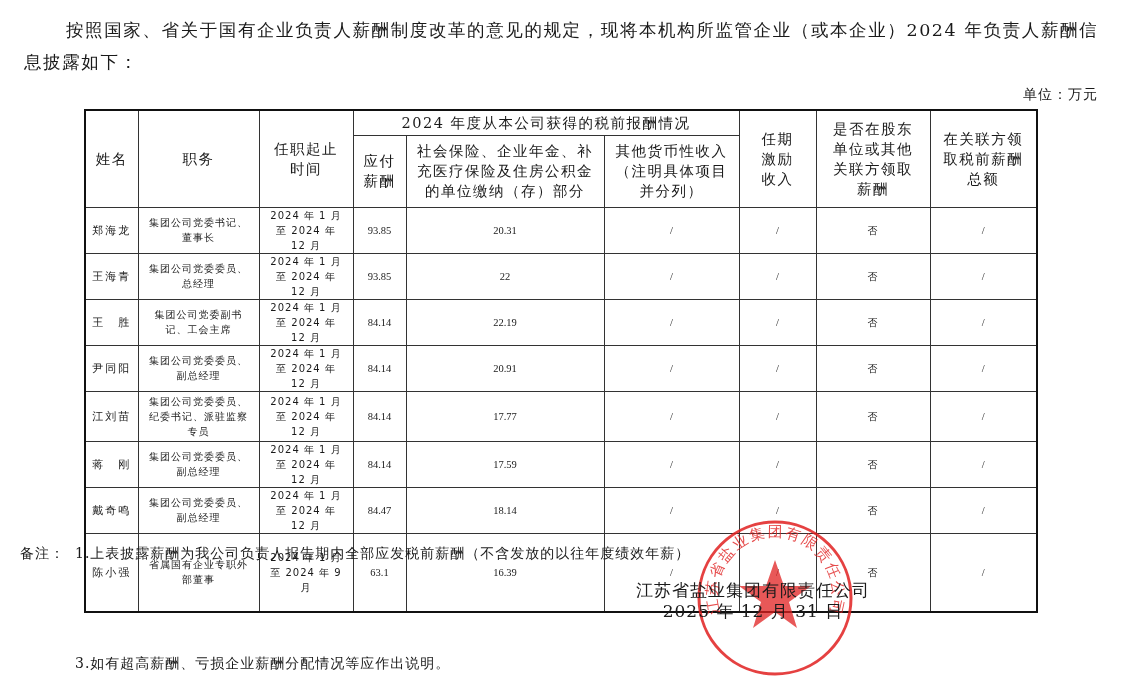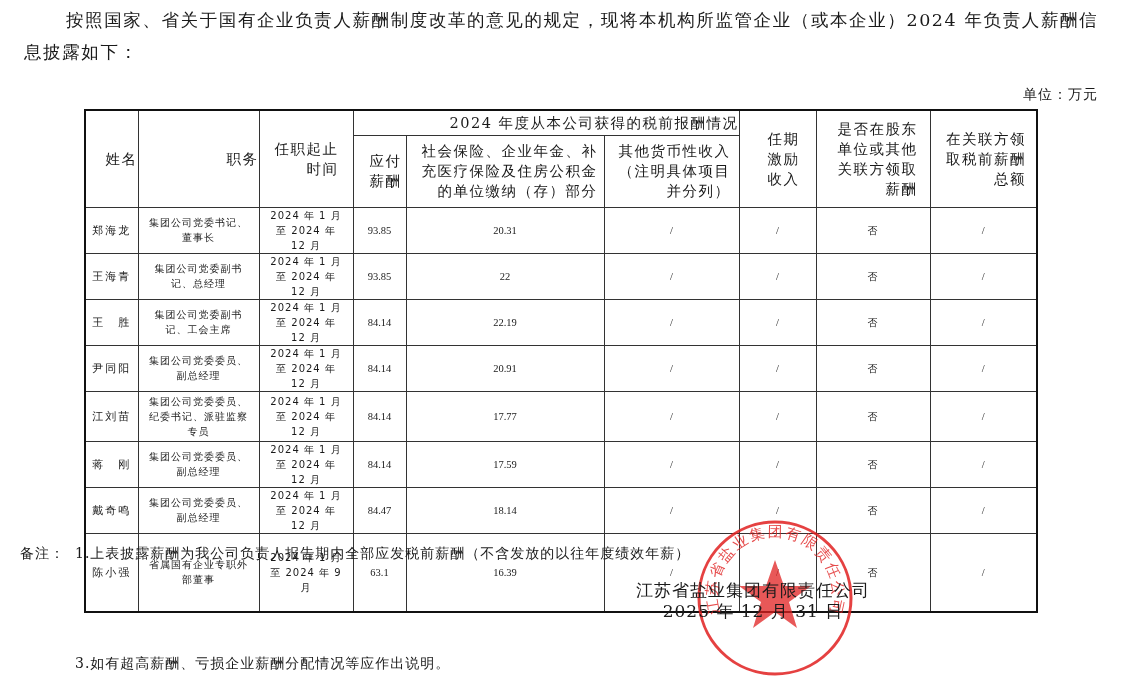--- a/index.html
+++ b/index.html
@@ -1,25 +1,25 @@
 <!DOCTYPE html>
 <html><head>
 <meta charset="utf-8">
 <style>
   html, body { margin: 0; padding: 0; background: #ffffff; }
   body { width: 1128px; height: 699px; position: relative; overflow: hidden;
          font-family: "DejaVu Serif", "Liberation Serif", serif; color: #1a1a1a; }
-  .intro { position: absolute; left: 24px; top: 4px; width: 1090px; font-size: 17.5px;
+  .intro { position: absolute; left: 24px; top: 14px; width: 1090px; font-size: 17.5px;
            line-height: 32px; letter-spacing: 1.6px; text-indent: 42px; }
   .unit { position: absolute; right: 30px; top: 86px; font-size: 14px; letter-spacing: 1px; }
   table.pay { position: absolute; left: 84px; top: 109px; border-collapse: collapse;
               border: 2px solid #111; table-layout: fixed; }
   table.pay td, table.pay th { border: 1px solid #333; padding: 0; text-align: center;
               vertical-align: middle; font-weight: normal; }
-  table.pay th { font-size: 14.5px; line-height: 20px; letter-spacing: 1.5px; text-align: right; }
+  table.pay th { font-size: 14.5px; line-height: 20px; letter-spacing: 1.5px; }
   table.pay td { font-size: 10.5px; line-height: 15px; font-family: "Liberation Serif", serif; }
   table.pay td.cn { font-family: "DejaVu Sans", sans-serif; font-size: 10px; letter-spacing: 1px; }
   table.pay td.name { font-size: 11px; letter-spacing: 2px; }
   .notes { position: absolute; left: 20px; top: 498px; font-size: 14px; line-height: 22px; letter-spacing: 1px; }
   .notes .row { display: flex; margin-top: 44px; }
   .notes .lbl { width: 55px; }
   .sign { position: absolute; left: 608px; top: 580px; text-align: center; font-size: 17px;
           line-height: 21px; letter-spacing: 1px; width: 290px; }
   .seal { position: absolute; left: 695px; top: 518px; width: 160px; height: 160px; }
 </style>
@@ -64,21 +64,21 @@
         <td class="cn" style="padding: 0px 8px;">2024 年 1 月至 2024 年 12 月</td>
         <td>93.85</td>
         <td>20.31</td>
         <td>/</td>
         <td>/</td>
         <td class="cn">否</td>
         <td>/</td>
       </tr>
       <tr style="height: 34px;">
         <td class="cn name">王海青</td>
-        <td class="cn" style="padding: 0px 10px;">集团公司党委副书记、总经理</td>
+        <td class="cn" style="padding: 0px 10px;">集团公司党委委员、总经理</td>
         <td class="cn" style="padding: 0px 8px;">2024 年 1 月至 2024 年 12 月</td>
         <td>93.85</td>
         <td>22</td>
         <td>/</td>
         <td>/</td>
         <td class="cn">否</td>
         <td>/</td>
       </tr>
       <tr style="height: 34px;">
         <td class="cn name">王　胜</td>

